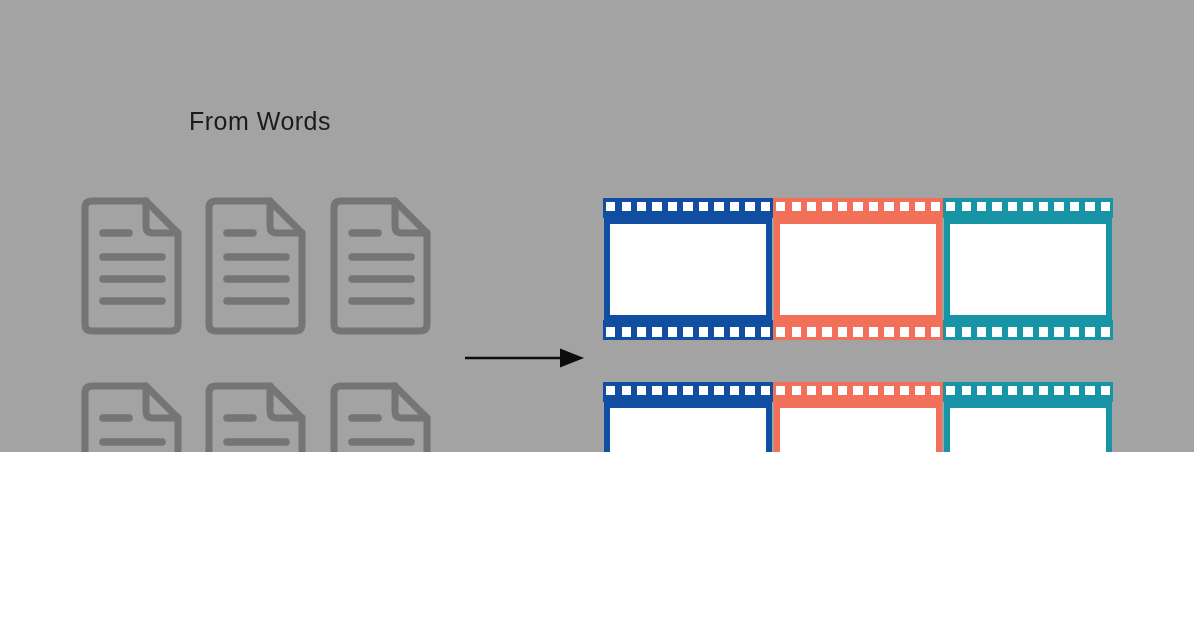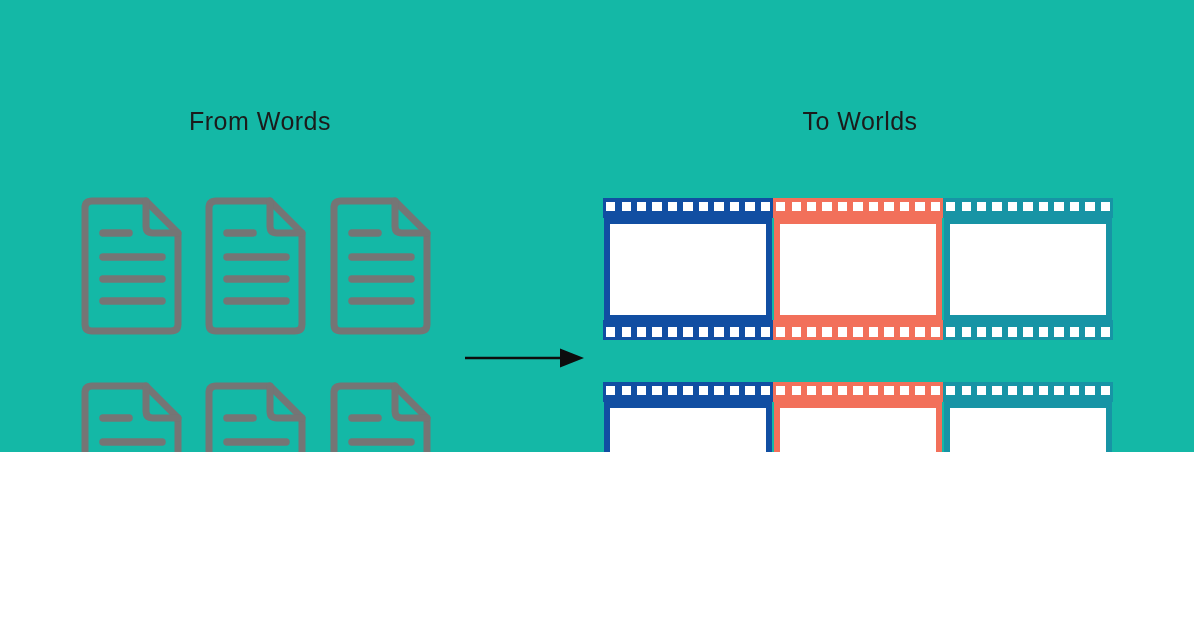--- a/index.html
+++ b/index.html
@@ -1,21 +1,21 @@
 <!DOCTYPE html>
 <html><head>
 <meta charset="utf-8">
 <style>
   * { margin: 0; padding: 0; box-sizing: border-box; }
   html, body { background: #fff; }
   .canvas {
     position: relative;
     width: 1194px;
     height: 452px;
-    background: #14b8a6;
+    background: #a3a3a3;
     font-family: "Liberation Sans", sans-serif;
     overflow: hidden;
   }
   .section-title {
     position: absolute;
     top: 107px;
     width: 320px;
     text-align: center;
     font-size: 25px;
     font-weight: 400;
@@ -108,21 +108,20 @@
           <path d="M 22 36 H 48"></path>
           <path d="M 22 60 H 81"></path>
           <path d="M 22 82 H 81"></path>
           <path d="M 22 104 H 81"></path>
         </g>
       </symbol>
     </defs>
   </svg>
 
   <div class="section-title title-left" style="--title-c: #1b1b1b;">From Words</div>
-  <div class="section-title title-right" style="--title-c: #1b1b1b;">To Worlds</div>
 
   <div style="--doc-c: #757575;">
     <svg class="doc doc-r1 doc-c1" viewBox="0 0 101 138">
         <use href="#doc-icon"></use>
       </svg>
     <svg class="doc doc-r1 doc-c2" viewBox="0 0 101 138">
         <use href="#doc-icon"></use>
       </svg>
     <svg class="doc doc-r1 doc-c3" viewBox="0 0 101 138">
         <use href="#doc-icon"></use>

